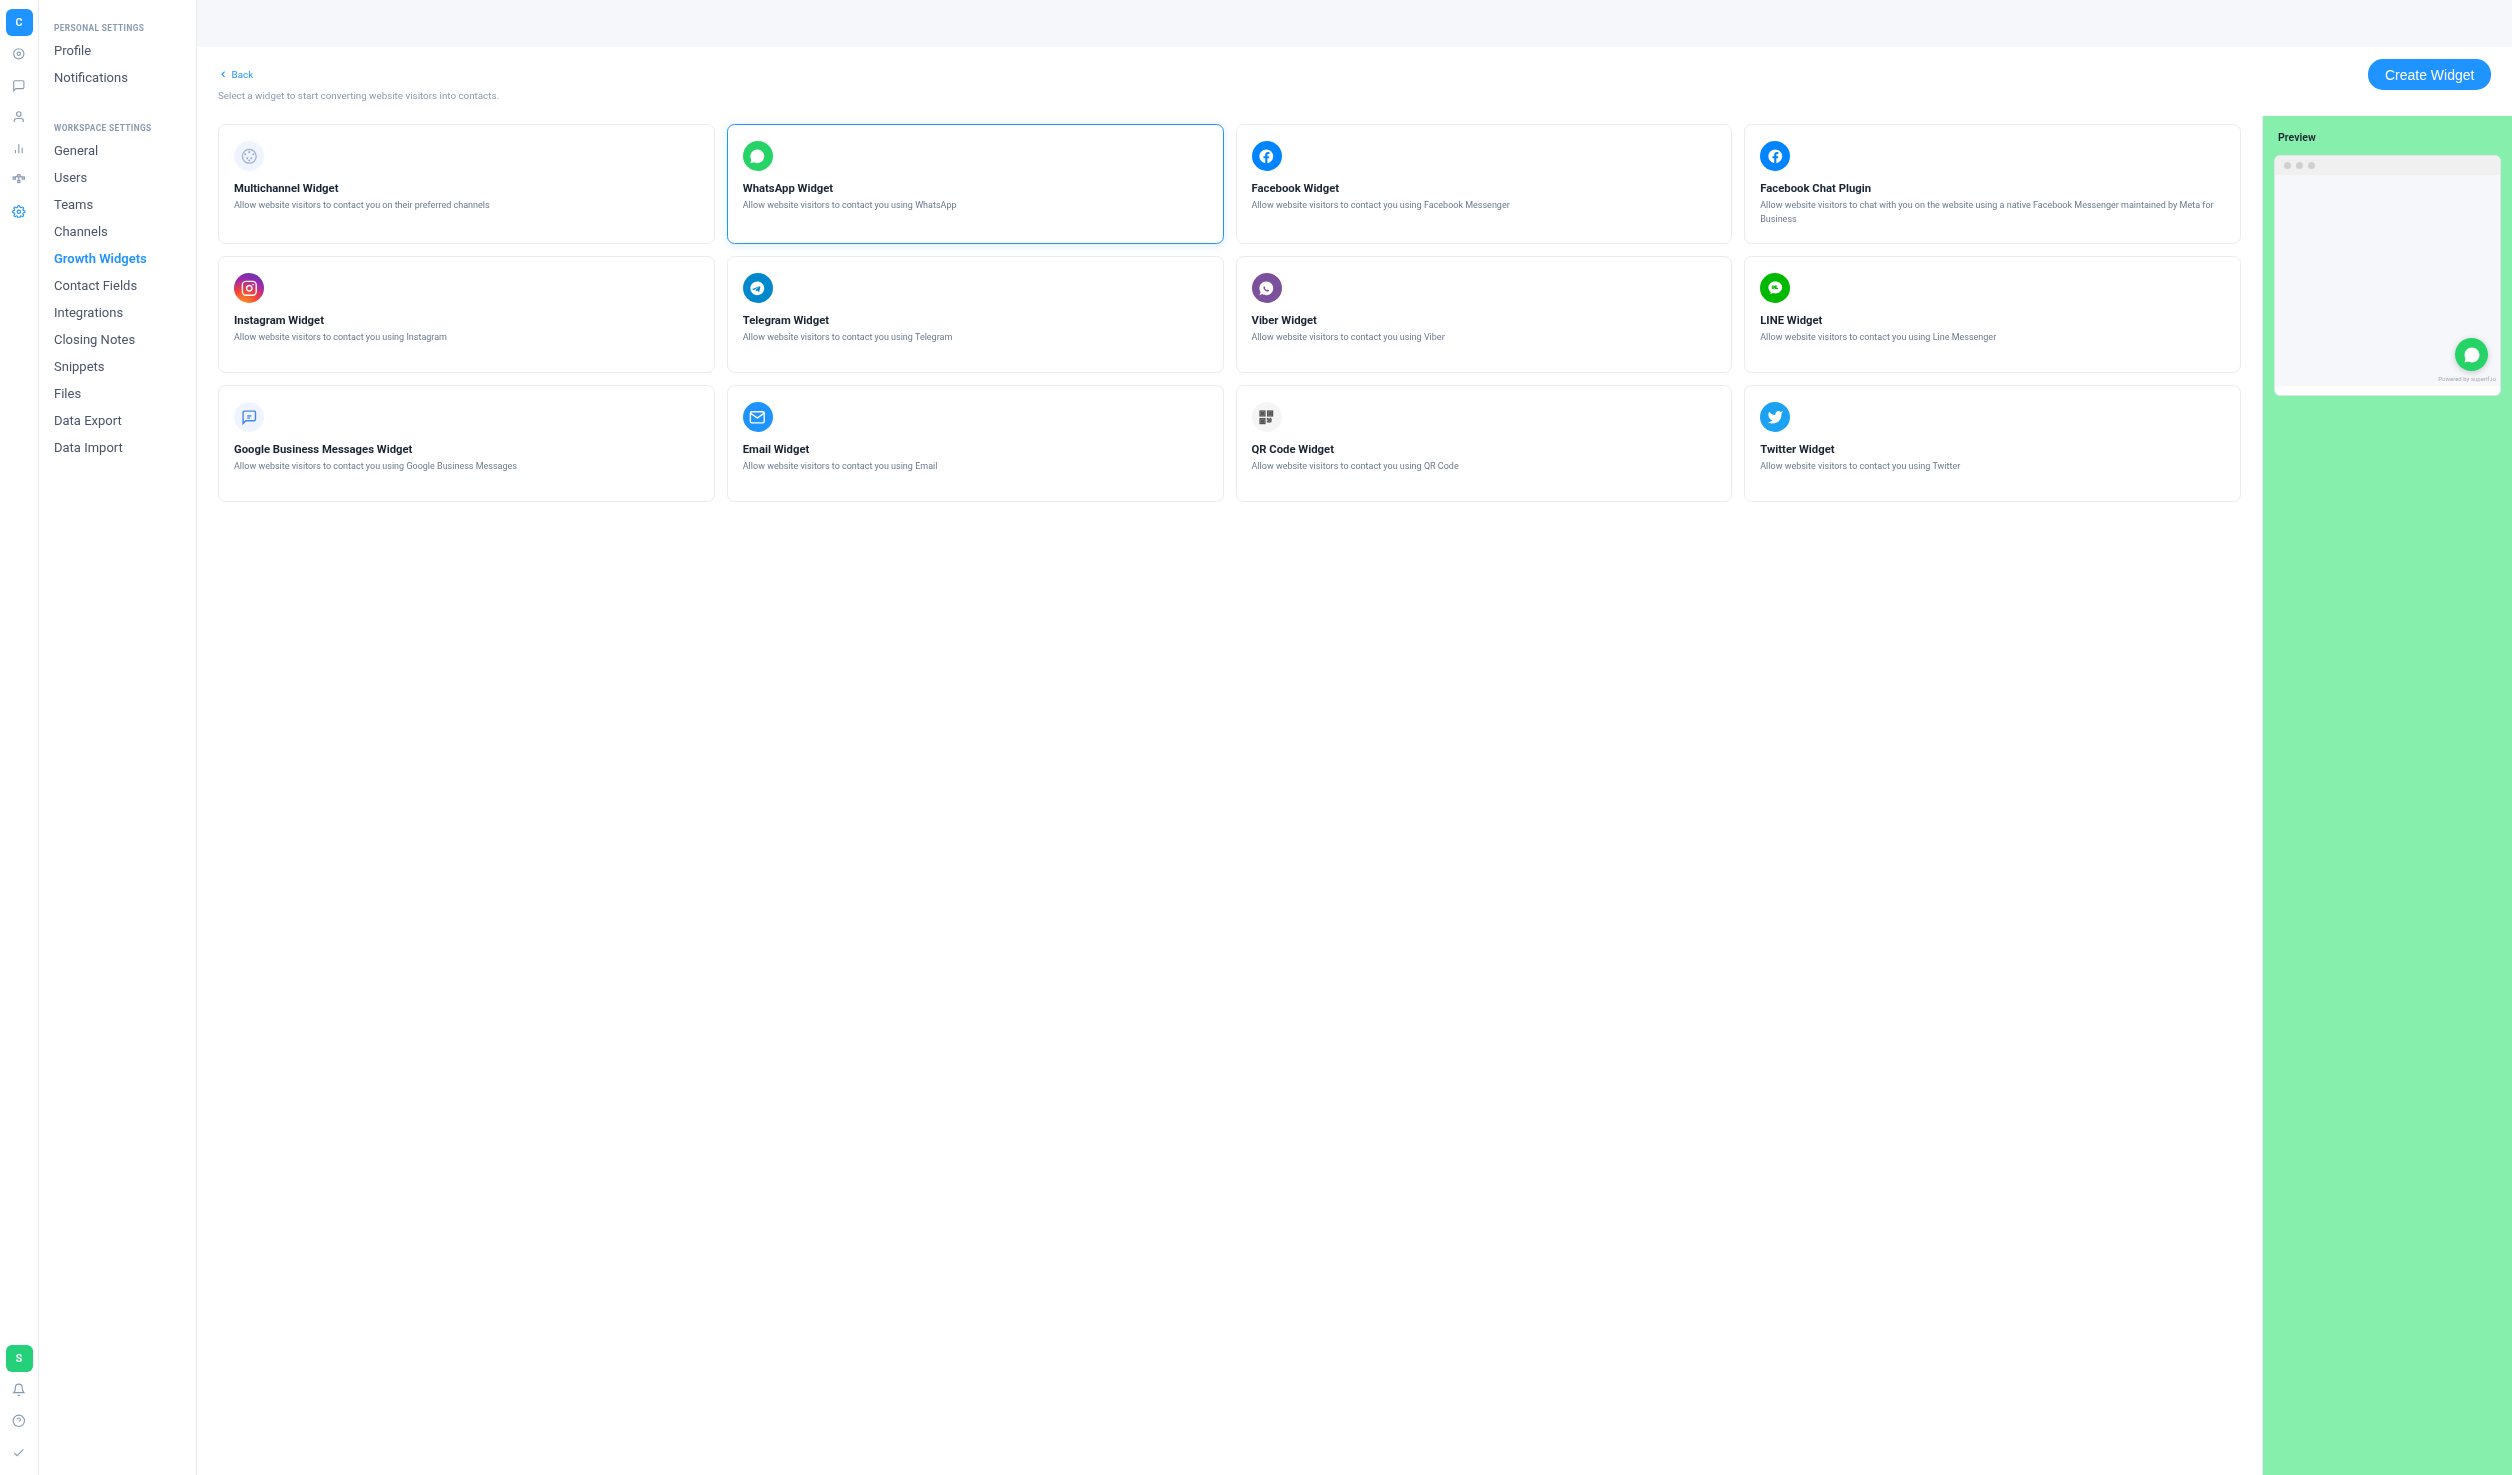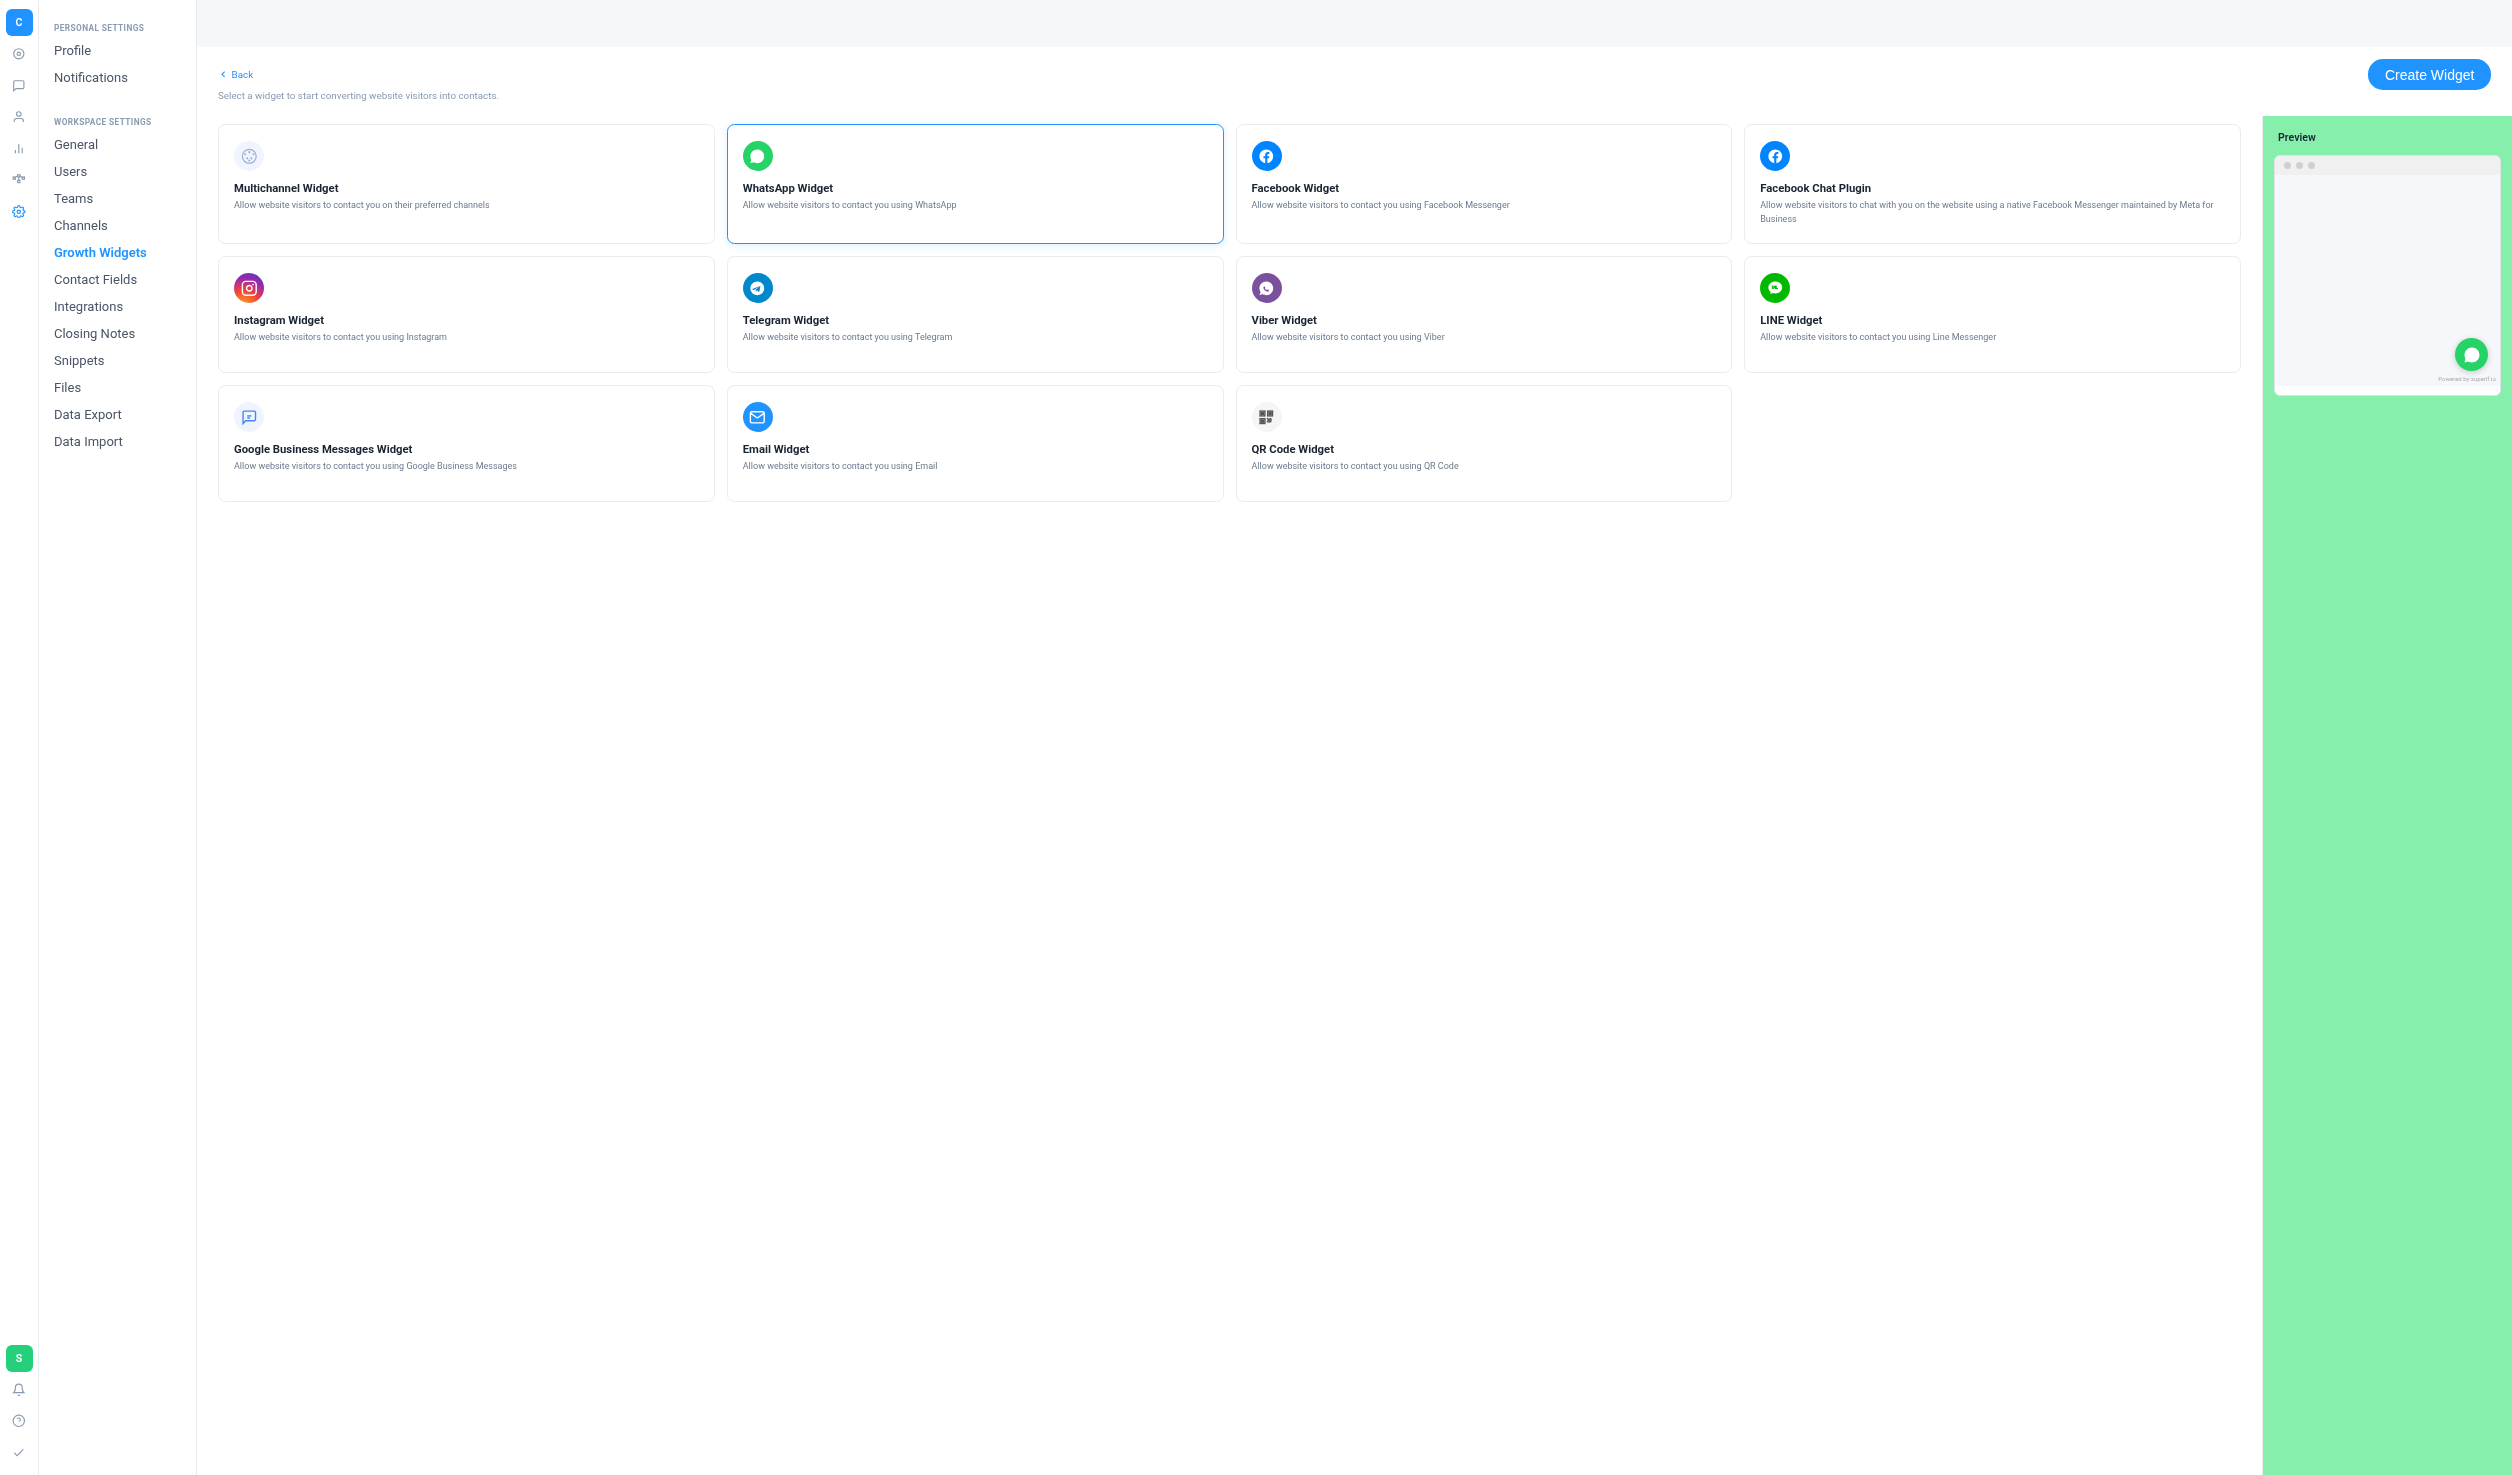--- a/index.html
+++ b/index.html
@@ -236,21 +236,21 @@
         <polyline points="20 6 9 17 4 12"></polyline>
       </svg>
   </div>
 </div>
 
 <div class="nav-panel">
   <div class="nav-section-title">Personal Settings</div>
   <a class="nav-item">Profile</a>
   <a class="nav-item">Notifications</a>
 
-  <div class="nav-section-title" style="margin-top:18px;">Workspace Settings</div>
+  <div class="nav-section-title" style="margin-top:24px;">Workspace Settings</div>
   <a class="nav-item">General</a>
   <a class="nav-item">Users</a>
   <a class="nav-item">Teams</a>
   <a class="nav-item">Channels</a>
   <a class="nav-item active">Growth Widgets</a>
   <a class="nav-item">Contact Fields</a>
   <a class="nav-item">Integrations</a>
   <a class="nav-item">Closing Notes</a>
   <a class="nav-item">Snippets</a>
   <a class="nav-item">Files</a>
@@ -401,20 +401,29 @@
                 <line x1="14" y1="18" x2="14" y2="18" stroke-width="3" stroke-linecap="round"></line>
                 <line x1="18" y1="18" x2="18" y2="18" stroke-width="3" stroke-linecap="round"></line>
                 <line x1="16" y1="14" x2="16" y2="20"></line>
                 <line x1="14" y1="16" x2="20" y2="16"></line>
               </svg>
           </div>
           <div class="widget-card-title">QR Code Widget</div>
           <div class="widget-card-desc">Allow website visitors to contact you using QR Code</div>
         </div>
 
+        <div class="widget-card">
+          <div class="widget-icon icon-twitter">
+            <svg width="16.6" height="16.6" viewBox="0 0 24 24" fill="white">
+                <path d="M23 3a10.9 10.9 0 0 1-3.14 1.53 4.48 4.48 0 0 0-7.86 3v1A10.66 10.66 0 0 1 3 4s-4 9 5 13a11.64 11.64 0 0 1-7 2c9 5 20 0 20-11.5a4.5 4.5 0 0 0-.08-.83A7.72 7.72 0 0 0 23 3z"></path>
+              </svg>
+          </div>
+          <div class="widget-card-title">Twitter Widget</div>
+          <div class="widget-card-desc">Allow website visitors to contact you using Twitter</div>
+        </div>
 
       </div>
     </div>
 
     <div class="preview-panel">
       <div class="preview-header">Preview</div>
       <div class="preview-browser">
         <div class="preview-browser-bar">
           <div class="browser-dot"></div>
           <div class="browser-dot"></div>

